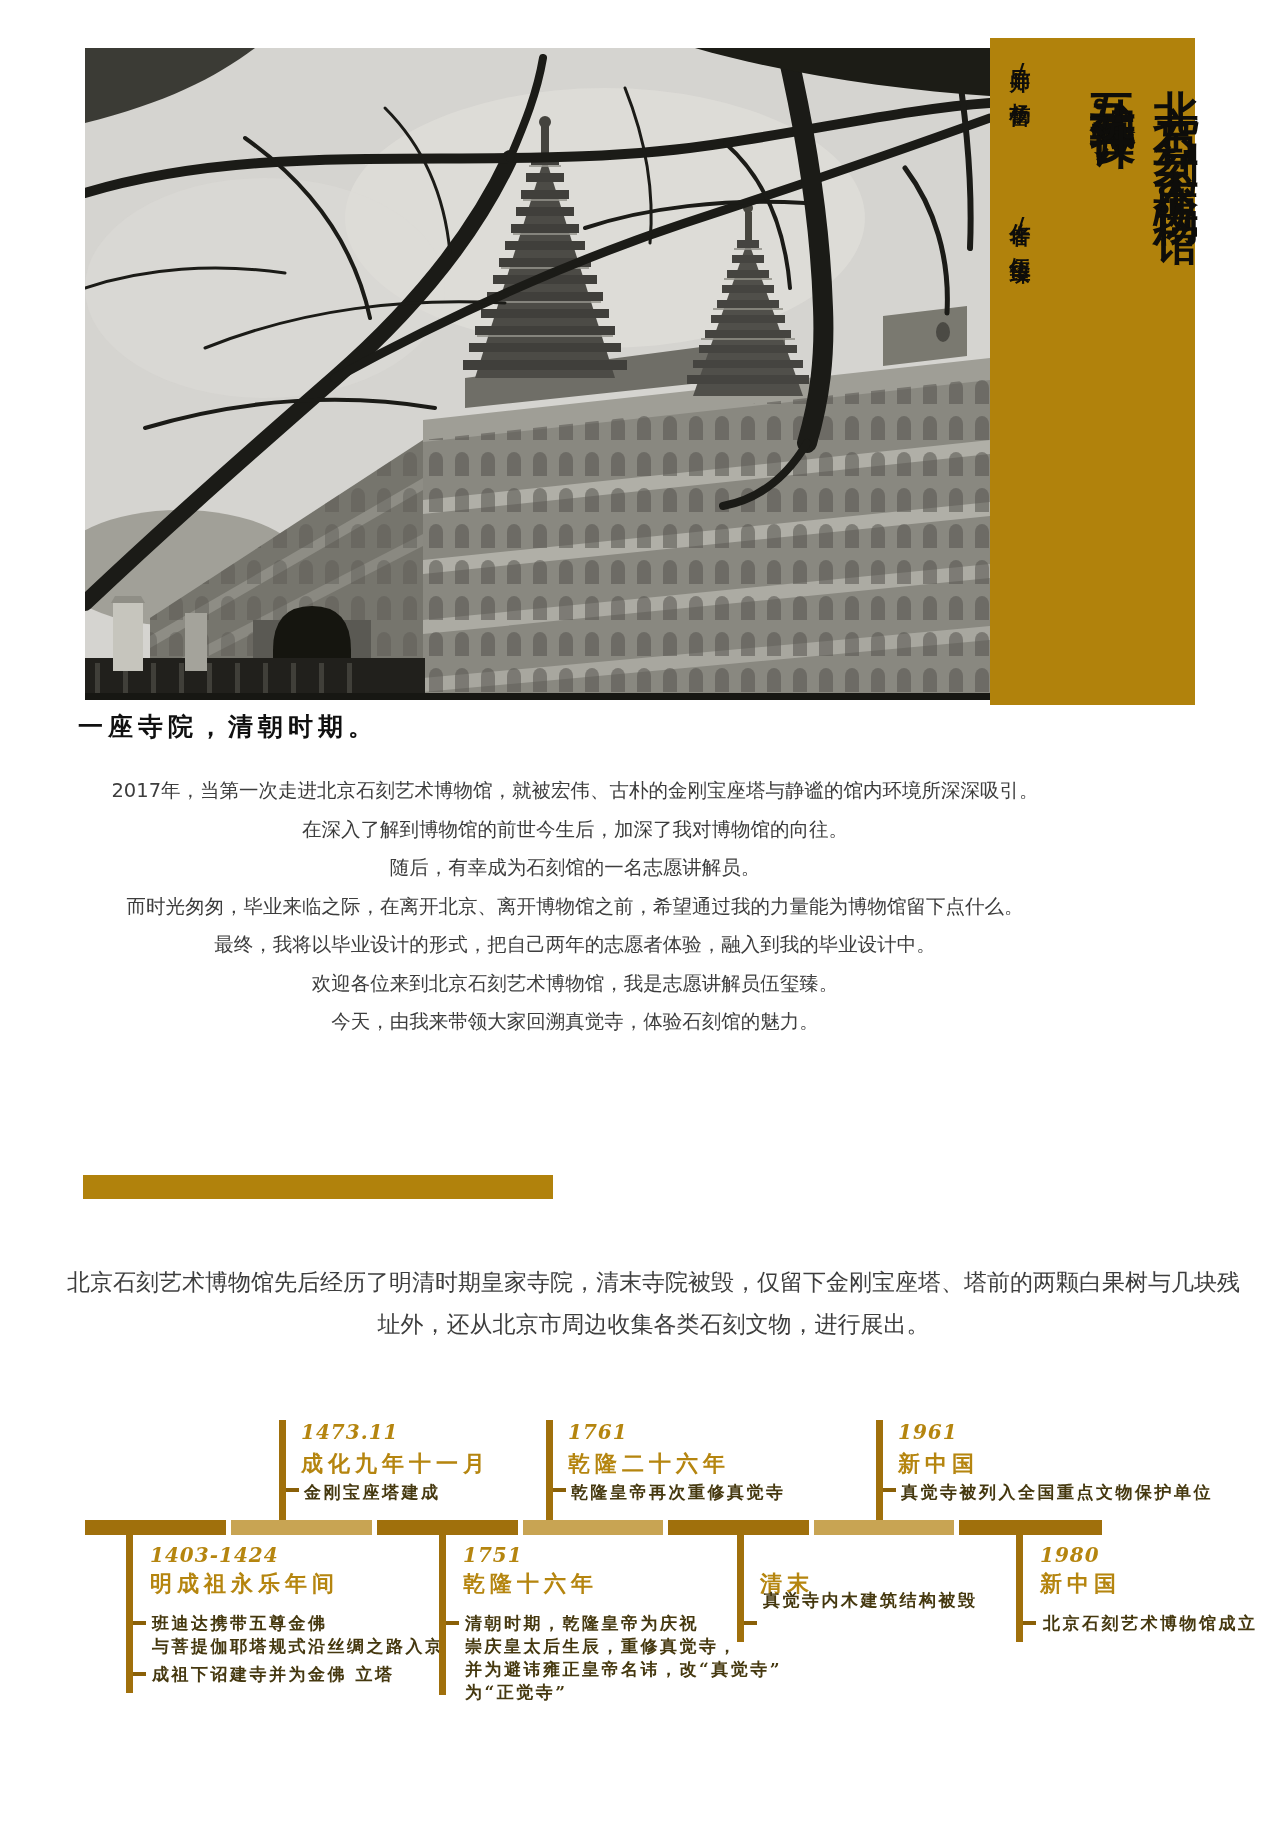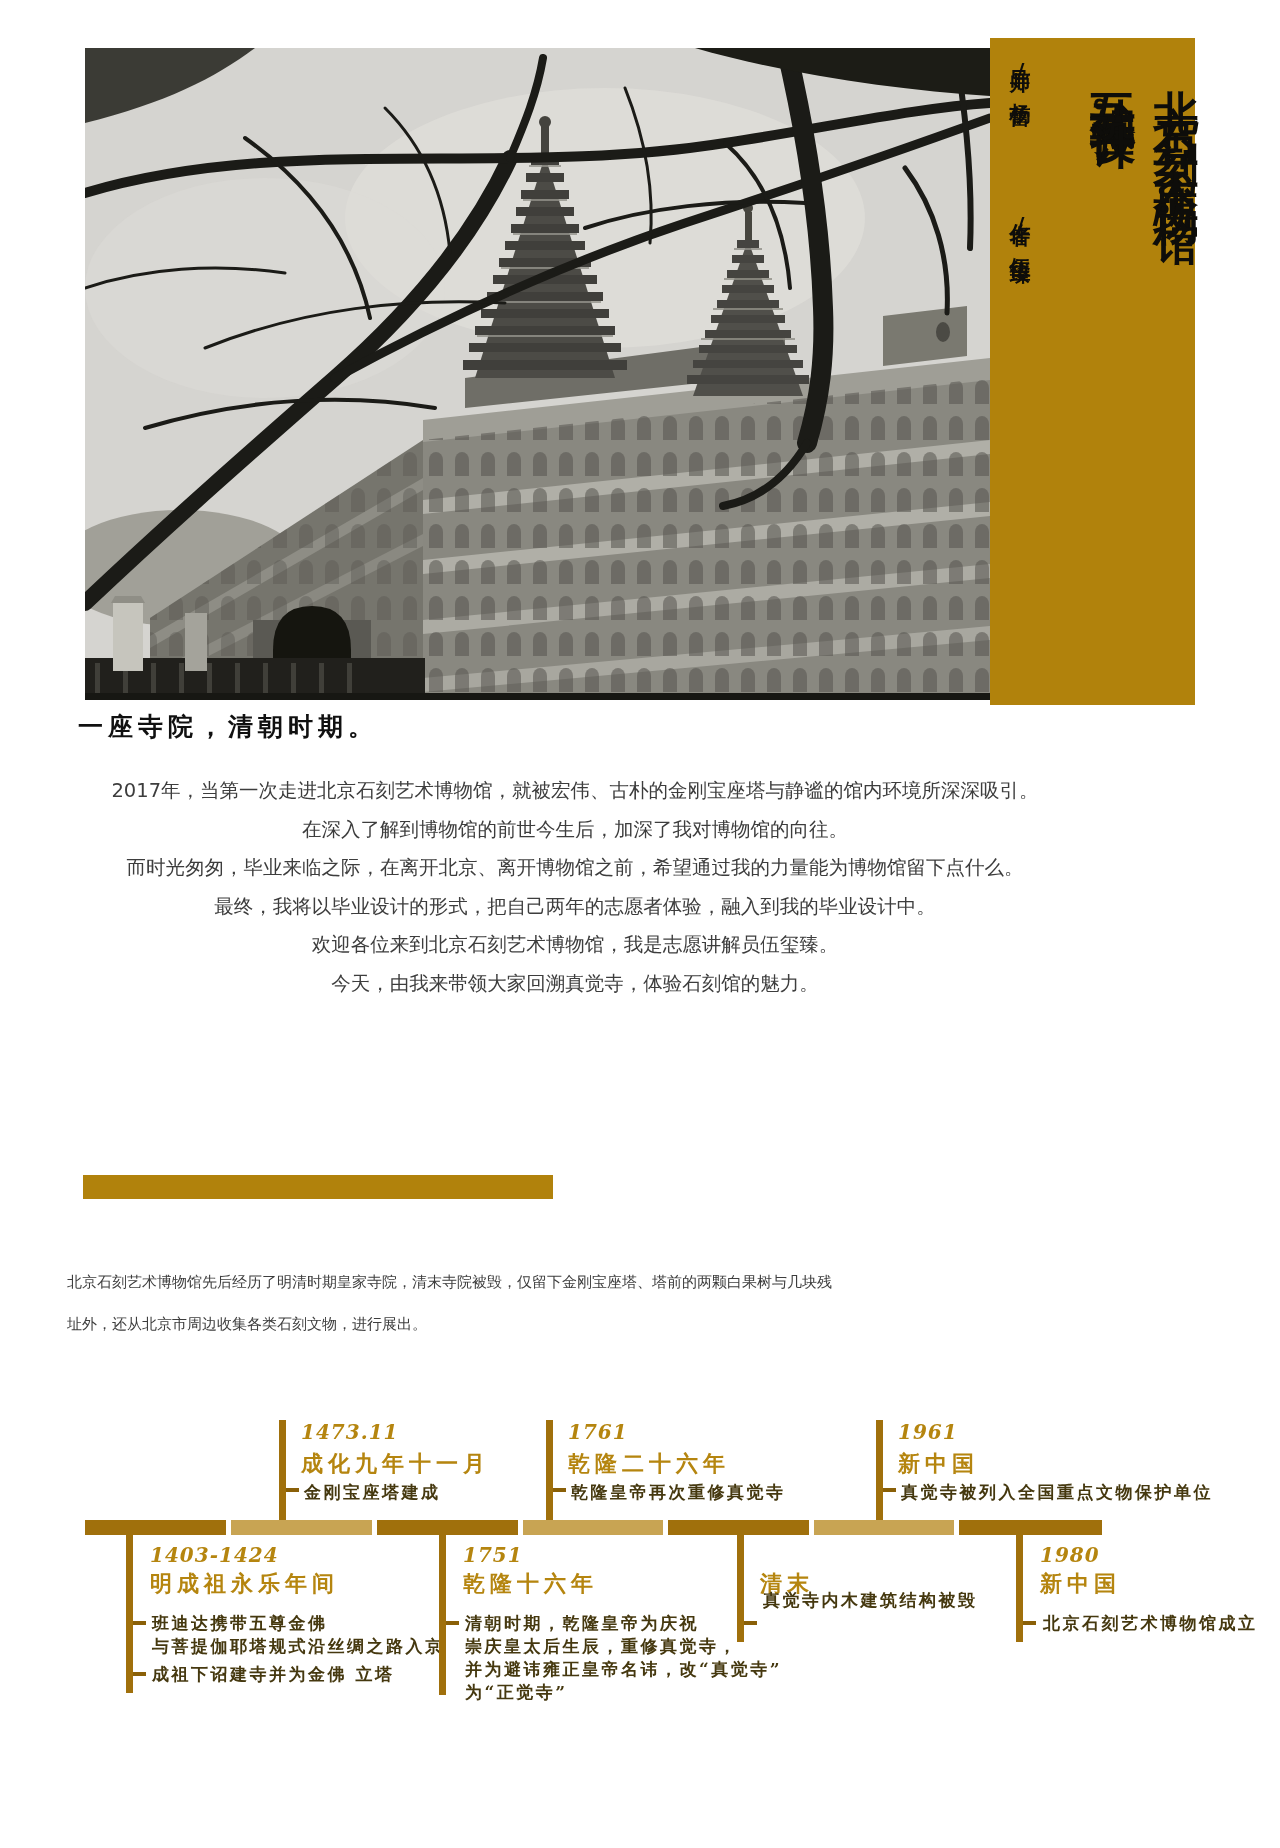--- a/index.html
+++ b/index.html
@@ -27,21 +27,21 @@
   #story{position:absolute;left:75px;top:772px;width:1000px;text-align:center;
          font-size:19.5px;color:#3d3d3d;}
   #story .line{height:38.5px;line-height:38.5px;white-space:nowrap;}
 
   
   #section-bar{position:absolute;left:83px;top:1175px;width:470px;height:24px;background:#B1820C;}
   #section-title{position:absolute;left:92px;top:1152px;font-family:"DejaVu Serif",serif;
                  font-weight:bold;font-size:47px;letter-spacing:4px;color:#0d0d0d;white-space:nowrap;}
 
   
-  #about{position:absolute;left:67px;top:1262px;font-size:15px;color:#3d3d3d;}
+  #about{position:absolute;left:67px;top:1262px;font-size:23px;color:#3d3d3d;text-align:center;}
   #about .line{height:41.5px;line-height:41.5px;white-space:nowrap;}
 
   
   .tl-seg{position:absolute;top:1520px;height:15px;}
   .seg-dark{background:#A0700C;}
   .seg-light{background:#C8A453;}
   .tl-stem{position:absolute;width:7px;background:#A0700C;}
   .tl-tick{position:absolute;height:4px;width:13px;background:#8a6008;}
   .tl-year{position:absolute;font-family:"DejaVu Serif",serif;font-style:italic;font-weight:bold;
            font-size:20px;letter-spacing:1px;color:#B5850F;white-space:nowrap;}
@@ -191,20 +191,21 @@
     <div class="v-col" id="banner-title-sub">互动式体验设计。</div>
     <div class="v-col banner-credit" id="credit-mentor">导师/杨蕾</div>
     <div class="v-col banner-credit" id="credit-author">作者/伍玺臻</div>
   </div>
 
   <div id="caption">一座寺院，清朝时期。</div>
 
   <div id="story">
     <div class="line">2017年，当第一次走进北京石刻艺术博物馆，就被宏伟、古朴的金刚宝座塔与静谧的馆内环境所深深吸引。</div>
     <div class="line">在深入了解到博物馆的前世今生后，加深了我对博物馆的向往。</div>
+    <div class="line">随后，有幸成为石刻馆的一名志愿讲解员。</div>
     <div class="line">而时光匆匆，毕业来临之际，在离开北京、离开博物馆之前，希望通过我的力量能为博物馆留下点什么。</div>
     <div class="line">最终，我将以毕业设计的形式，把自己两年的志愿者体验，融入到我的毕业设计中。</div>
     <div class="line">欢迎各位来到北京石刻艺术博物馆，我是志愿讲解员伍玺臻。</div>
     <div class="line">今天，由我来带领大家回溯真觉寺，体验石刻馆的魅力。</div>
   </div>
 
   <div id="section-bar"></div>
 
   <div id="about">
     <div class="line">北京石刻艺术博物馆先后经历了明清时期皇家寺院，清末寺院被毁，仅留下金刚宝座塔、塔前的两颗白果树与几块残</div>

